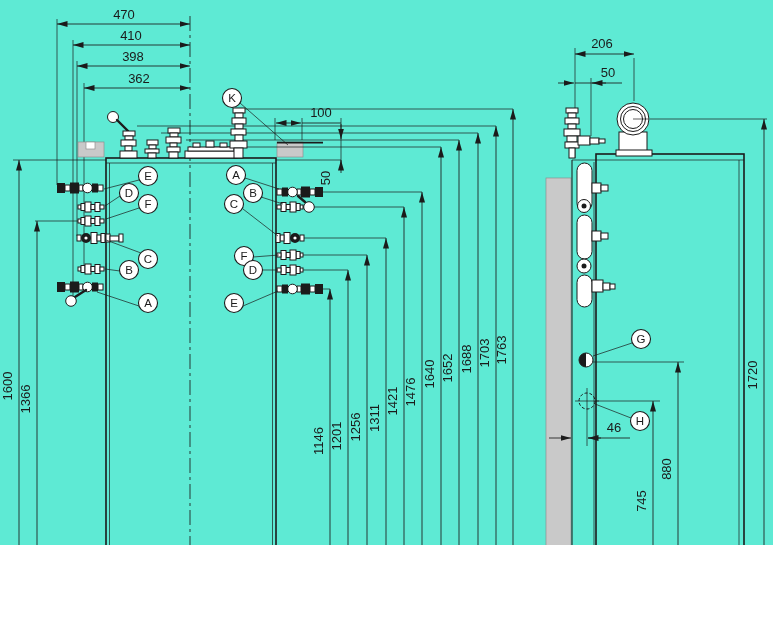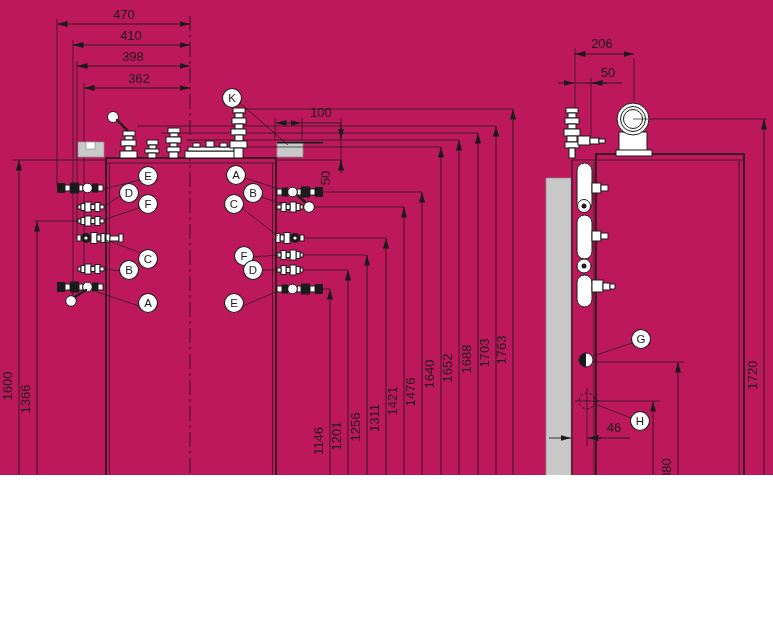--- a/index.html
+++ b/index.html
@@ -1,16 +1,16 @@
 <!DOCTYPE html>
 <html><head>
 <meta charset="utf-8">
 <style>
   html,body { margin:0; padding:0; background:#ffffff; }
-  .stage { width:773px; height:475px; position:relative; background:#be185d; overflow:hidden; }
+  .stage { width:773px; height:545px; position:relative; background:#5eead4; overflow:hidden; }
   svg text { font-family:"Liberation Sans","DejaVu Sans",sans-serif; font-size:13px; fill:#1b1b1b; }
   svg text.lt { font-size:11.5px; }
   .ol { fill:none; stroke:#1b1b1b; stroke-width:1.6; }
   .ml { fill:none; stroke:#1b1b1b; stroke-width:1.05; }
   .tl { fill:none; stroke:#1b1b1b; stroke-width:0.7; }
   .dl { fill:none; stroke:#1b1b1b; stroke-width:0.85; }
   .cl { fill:none; stroke:#1b1b1b; stroke-width:0.85; stroke-dasharray:15 4 3 4; }
   .fit { fill:#ffffff; stroke:#1b1b1b; stroke-width:1; }
   .fd  { fill:#1b1b1b; stroke:none; }
   .gray { fill:#c9c9c9; stroke:#8f8f8f; stroke-width:0.7; }

